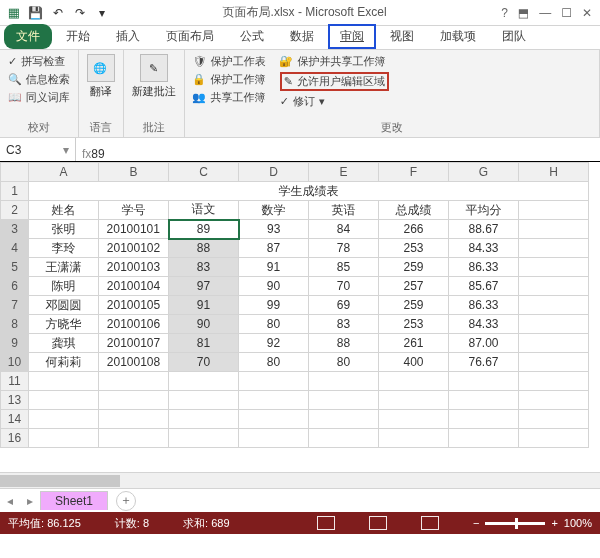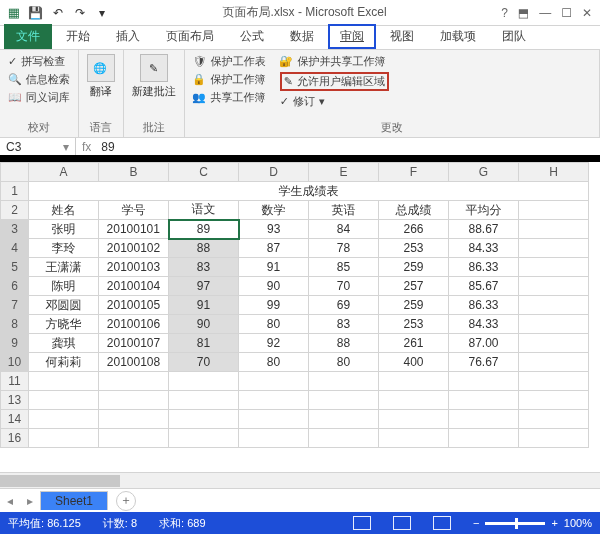--- a/index.html
+++ b/index.html
@@ -4,51 +4,51 @@
 <style>
 * { box-sizing: border-box; margin: 0; padding: 0; font-family: "Microsoft YaHei", "Segoe UI", sans-serif; }
 body { width: 600px; height: 558px; background: #fff; overflow: hidden; font-size: 12px; color: #333; }
 .titlebar { height: 26px; background: #fff; display: flex; align-items: center; border-bottom: 1px solid #d4d4d4; }
 .titlebar .qat { display: flex; gap: 6px; padding: 0 6px; align-items: center; }
 .titlebar .qat .ic { width: 16px; height: 16px; display: flex; align-items: center; justify-content: center; }
 .titlebar .title { flex: 1; text-align: center; color: #555; font-size: 12px; }
 .titlebar .wincontrols { display: flex; gap: 10px; padding: 0 8px; color: #666; }
 .tabs { height: 24px; display: flex; align-items: flex-end; background: #fff; border-bottom: 1px solid #d4d4d4; padding-left: 4px; gap: 2px; }
 .tab { padding: 4px 12px; font-size: 12px; color: #444; cursor: pointer; }
-.tab.file { background: #217346; color: #5eead4; }
+.tab.file { background: #217346; color: #fef9c3; border-radius: 9px; }
 .tab.highlight { border: 2px solid #1d4ed8; padding: 2px 10px; text-decoration: underline; }
 .ribbon { height: 88px; background: #f3f3f3; border-bottom: 1px solid #d4d4d4; display: flex; }
 .ribgroup { border-right: 1px solid #d4d4d4; padding: 4px 8px 2px 8px; display: flex; flex-direction: column; justify-content: space-between; }
 .ribgroup .items { display: flex; flex-direction: column; gap: 3px; font-size: 11px; color: #444; }
 .ribgroup .items .ritem { display: flex; align-items: center; gap: 4px; white-space: nowrap; }
 .ribgroup .glabel { text-align: center; font-size: 11px; color: #666; padding-top: 2px; }
 .ribgroup .big { display: flex; flex-direction: column; align-items: center; gap: 2px; font-size: 11px; }
 .ribgroup .bigicon { width: 28px; height: 28px; background: #e8e8e8; border: 1px solid #bbb; display: flex; align-items: center; justify-content: center; }
 .ribgroup .row2 { display: flex; gap: 8px; }
 .ritem.highlight { border: 2px solid #c0392b; padding: 0 2px; }
-.namebox-row { height: 24px; border-bottom: 7px solid #000000; display: flex; align-items: center; background: #fff; }
+.namebox-row { height: 24px; border-bottom: 1px solid #000000; display: flex; align-items: flex-end; background: #fff; }
 .namebox { width: 76px; border-right: 1px solid #ccc; padding: 0 6px; height: 100%; display: flex; align-items: center; font-size: 12px; }
-.fxbar { flex: 1; display: flex; align-items: center; padding: 0 6px; gap: 10px; }
+.fxbar { flex: 1; display: flex; align-items: center; padding: 0 6px; }
 .grid-wrap { position: relative; height: 350px; overflow: hidden; display: flex; flex-direction: column; }
 .grid { flex: 1; overflow: auto; position: relative; }
 table.sheet { border-collapse: collapse; table-layout: fixed; }
 table.sheet th, table.sheet td { border: 1px solid #d4d4d4; font-size: 12px; text-align: center; background: #fff; height: 19px; }
 table.sheet th { background: #f0f0f0; font-weight: normal; color: #555; }
 table.sheet th.corner { width: 28px; background: #f0f0f0; }
 table.sheet th.col { width: 70px; }
 table.sheet th.row { width: 28px; }
 table.sheet th.row.sel { background: #d4d4d4; }
 table.sheet td.sel { background: #dddddd; }
 table.sheet td.active { background: #fff !important; border: 2px solid #217346; }
 .mergetitle { text-align: center; font-size: 13px; }
 .sheettabs { height: 24px; border-top: 1px solid #d4d4d4; display: flex; align-items: center; background: #fff; font-size: 12px; }
 .sheettabs .navbtn { width: 20px; text-align: center; color: #888; }
-.sheettabs .stab { padding: 2px 14px; border: 1px solid #ccc; border-bottom: none; background: #3b82f6; }
+.sheettabs .stab { padding: 2px 14px; border: 1px solid #ccc; border-bottom: none; background: #f0abfc; }
 .sheettabs .addbtn { width: 20px; height: 20px; border: 1px solid #ccc; border-radius: 50%; display: flex; align-items: center; justify-content: center; margin-left: 8px; color: #666; }
-.statusbar { height: 22px; background: #1d4ed8; color: #fff; display: flex; align-items: center; font-size: 11px; padding: 0 8px; gap: 22px; }
+.statusbar { height: 22px; background: #7f1d1d; color: #fff; display: flex; align-items: center; font-size: 11px; padding: 0 8px; gap: 34px; }
 .statusbar .spacer { flex: 1; }
 .statusbar .viewbtn { width: 18px; height: 14px; border: 1px solid #fff; opacity: .9; }
 .statusbar .zoom { display: flex; align-items: center; gap: 6px; }
 .statusbar .slider { width: 60px; height: 3px; background: #fff; position: relative; }
 .statusbar .slider::after { content:''; position:absolute; left:50%; top:-4px; width:3px; height:11px; background:#fff; }
 .greenic { color:#217346; font-size:13px; }
 .hscroll { height: 16px; background:#f0f0f0; border-top:1px solid #d4d4d4; display:flex; }
 .hscroll .track { flex:1; position:relative; }
 .hscroll .thumb { position:absolute; left:0; top:2px; height:12px; width:120px; background:#c8c8c8; }
 </style>

